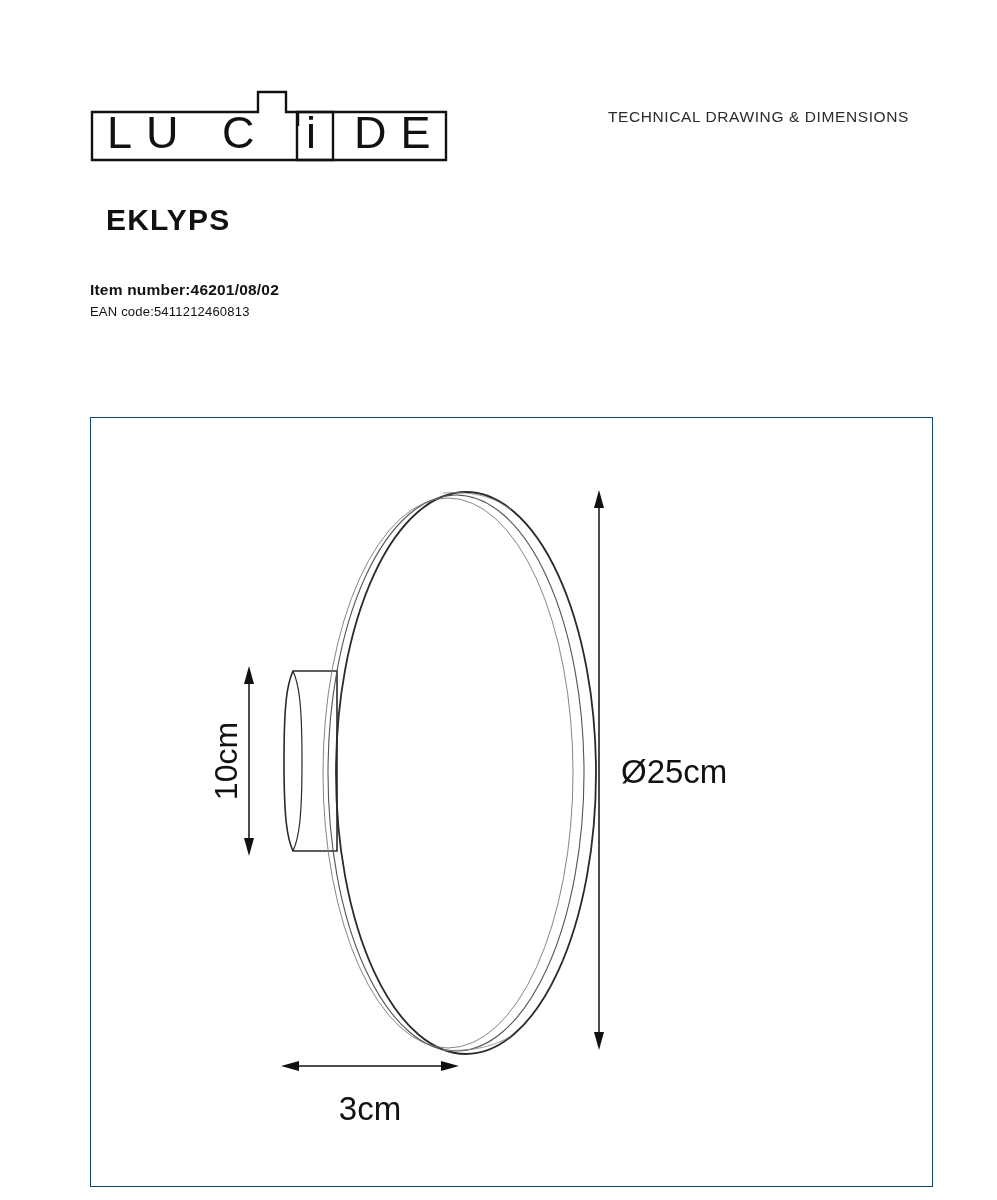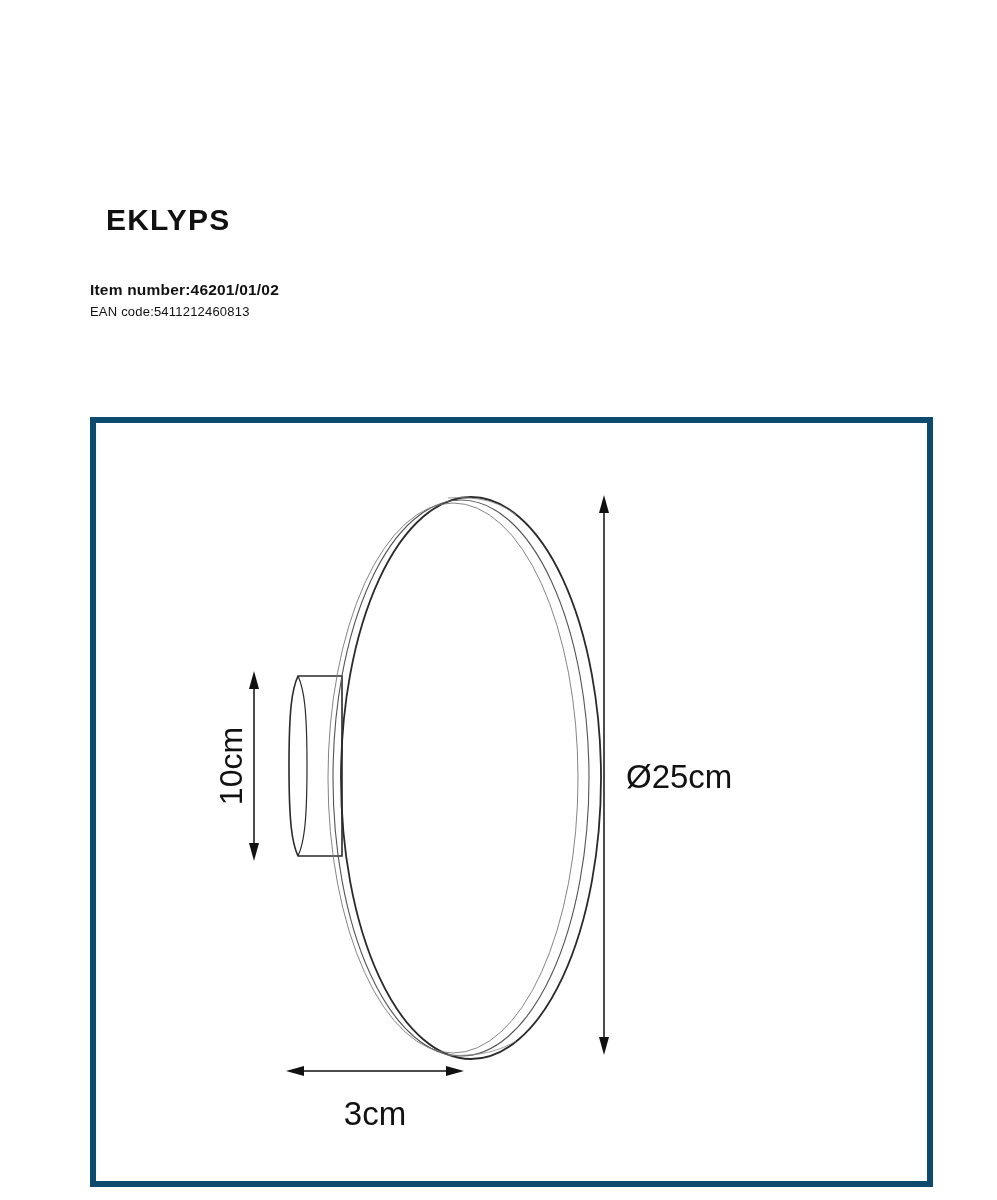--- a/index.html
+++ b/index.html
@@ -72,44 +72,62 @@
     color: #111;
   }
 
   
   .drawing-frame {
     position: absolute;
     left: 90px;
     top: 417px;
     width: 843px;
     height: 770px;
-    border: 6px solid #0c4a6e;
+    border: 1px solid #0c4a6e;
     box-sizing: border-box;
   }
   .drawing-svg {
     position: absolute;
     left: 0;
     top: 0;
   }
 
   .dim-label {
     font-family: "Liberation Sans", sans-serif;
     fill: #111;
   }
 </style>
 </head>
 <body>
 
 <div class="header">
 
+  <div class="logo-wrap">
+    <svg class="logo-svg" width="358" height="72" viewBox="0 0 358 72">
 
+      <path d="M2 22 L168 22 L168 2 L196 2 L196 22 L208 22 L208 36 L208 22 L356 22 L356 70 L2 70 Z" fill="none" stroke="#111" stroke-width="2.4"></path>
+
+      <path d="M196 22 L196 70" fill="none" stroke="#111" stroke-width="0"></path>
+      <path d="M208 22 L208 70 M208 22 L243 22 L243 70" fill="none" stroke="#111" stroke-width="0"></path>
+
+      <path d="M208 22 L240 22" fill="none" stroke="#111" stroke-width="0"></path>
+      <rect x="207" y="22" width="36" height="48" fill="none" stroke="#111" stroke-width="2.4"></rect>
+
+      <text x="17" y="58" font-family="Liberation Sans, sans-serif" font-size="45" letter-spacing="14" fill="#111">LU</text>
+      <text x="132" y="58" font-family="Liberation Sans, sans-serif" font-size="45" letter-spacing="14" fill="#111">C</text>
+      <text x="216" y="58" font-family="Liberation Sans, sans-serif" font-size="45" letter-spacing="14" fill="#111">i</text>
+      <text x="264" y="58" font-family="Liberation Sans, sans-serif" font-size="45" letter-spacing="14" fill="#111">DE</text>
+    </svg>
+  </div>
+
+  <div class="header-title">TECHNICAL DRAWING &amp; DIMENSIONS</div>
 </div>
 
 <div class="product-name">EKLYPS</div>
-<div class="item-number">Item number:46201/01/02</div>
+<div class="item-number">Item number:46201/08/02</div>
 <div class="ean-code">EAN code:5411212460813</div>
 
 <div class="drawing-frame">
   <svg class="drawing-svg" width="841" height="768" viewBox="0 0 841 768">
 
     <g>
       <path d="M202 253 L246 253 L246 433 L202 433
                C 196 420 193 400 193 343
                C 193 286 196 266 202 253 Z" fill="none" stroke="#2a2a2a" stroke-width="1.6"></path>
       <path d="M202 253 C 208 266 211 286 211 343 C 211 400 208 420 202 433" fill="none" stroke="#2a2a2a" stroke-width="1.2"></path>

